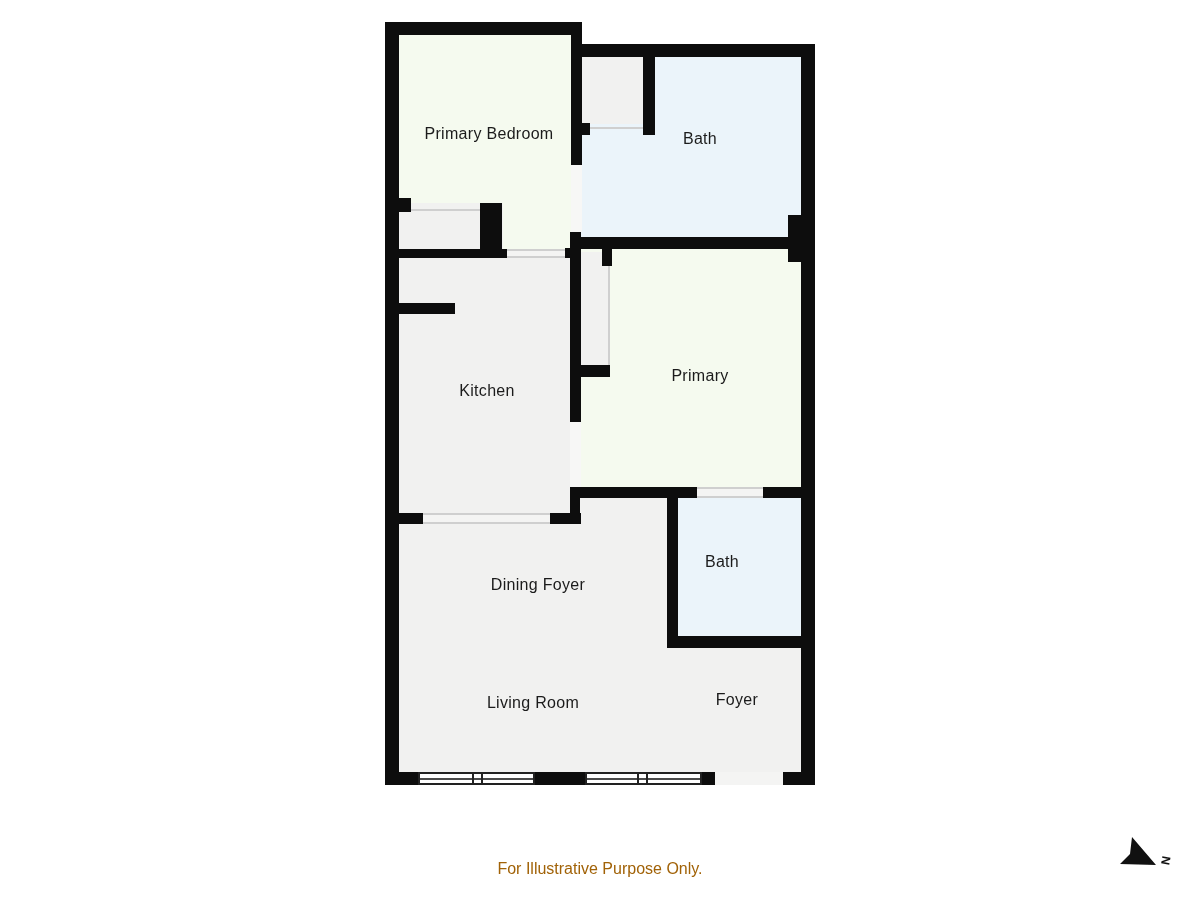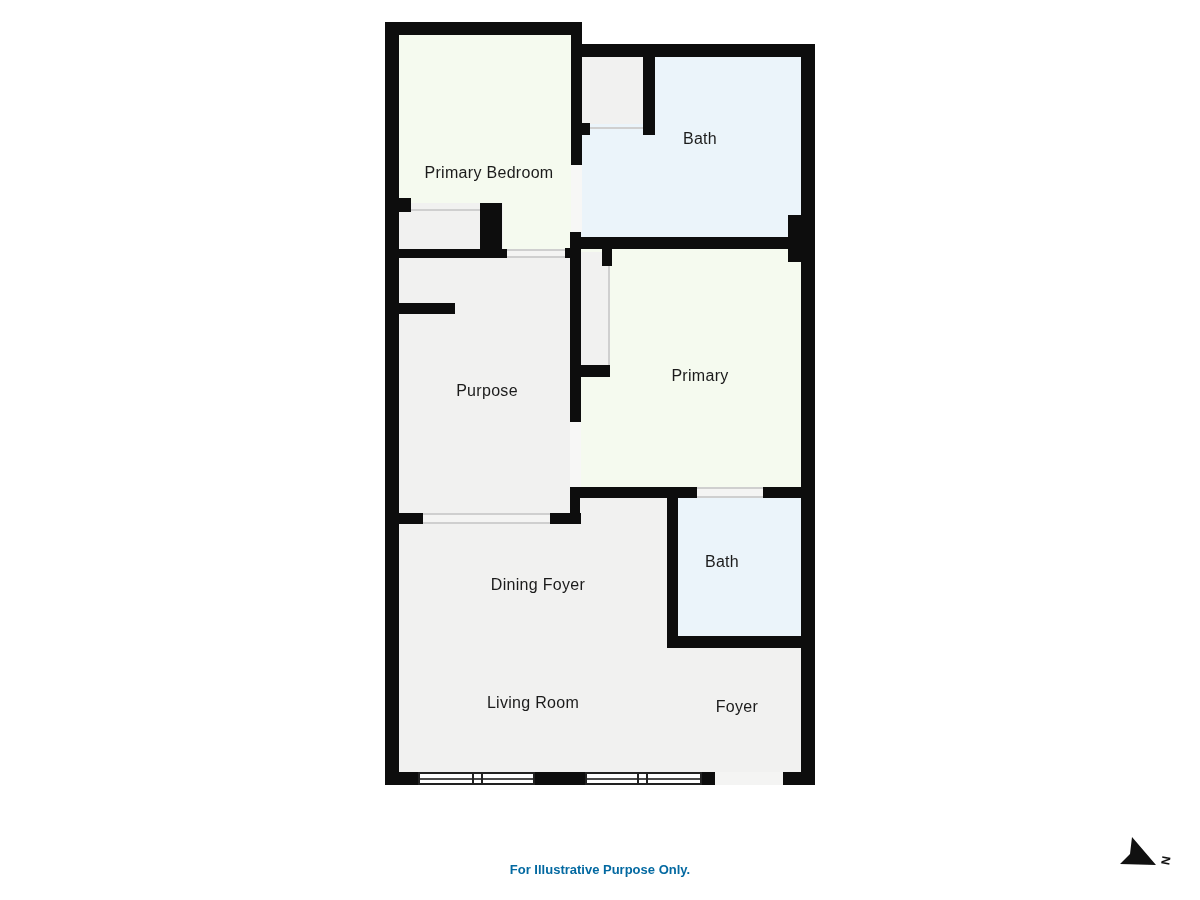--- a/index.html
+++ b/index.html
@@ -17,21 +17,21 @@
   .hairline{position:absolute;background:#cfcfcf;}
   .window{position:absolute;background:#ffffff;border:2px solid #222222;box-sizing:border-box;}
   .window .mid{position:absolute;left:0;right:0;top:50%;height:2px;margin-top:-1px;background:#4a4a4a;}
   .window .post{position:absolute;top:0;bottom:0;width:2px;background:#222222;}
   .room-label{
     position:absolute;transform:translate(-50%,-50%);
     font-size:16px;color:#1b1b1b;letter-spacing:.3px;white-space:nowrap;
   }
   .disclaimer{
     position:absolute;left:600px;top:869px;transform:translate(-50%,-50%);
-    font-size:13px;color:#0369a1;white-space:nowrap;font-weight:bold;
+    font-size:16px;color:#a16207;white-space:nowrap;
   }
   .north-n{
     position:absolute;left:1156px;top:856px;width:16px;height:16px;
     font-size:12px;font-weight:600;color:#111111;transform:rotate(100deg);
   }
   .compass{position:absolute;left:1110px;top:828px;width:70px;height:50px;}
 </style>
 </head>
 <body>
 
@@ -100,28 +100,28 @@
     <div class="mid"></div>
     <div class="post" style="left:52px;"></div>
     <div class="post" style="left:61px;"></div>
   </div>
   <div class="window" style="left:585px;top:772px;width:117px;height:13px;">
     <div class="mid"></div>
     <div class="post" style="left:50px;"></div>
     <div class="post" style="left:59px;"></div>
   </div>
 
-  <div class="room-label" style="left:489px;top:134px;margin-top:39px;">Primary Bedroom</div>
+  <div class="room-label" style="left:489px;top:134px;">Primary Bedroom</div>
   <div class="room-label" style="left:700px;top:139px;">Bath</div>
-  <div class="room-label" style="left:487px;top:391px;">Purpose</div>
+  <div class="room-label" style="left:487px;top:391px;">Kitchen</div>
   <div class="room-label" style="left:700px;top:376px;">Primary</div>
   <div class="room-label" style="left:722px;top:562px;">Bath</div>
   <div class="room-label" style="left:538px;top:585px;">Dining Foyer</div>
   <div class="room-label" style="left:533px;top:703px;">Living Room</div>
-  <div class="room-label" style="left:737px;top:700px;margin-top:7px;">Foyer</div>
+  <div class="room-label" style="left:737px;top:700px;">Foyer</div>
 
   <div class="disclaimer">For Illustrative Purpose Only.</div>
 
   <svg class="compass" viewBox="0 0 70 50">
     <polygon points="22,9 46,37 10,36 20,26" fill="#111111"></polygon>
   </svg>
   <div class="north-n">N</div>
 
 </div>
 

